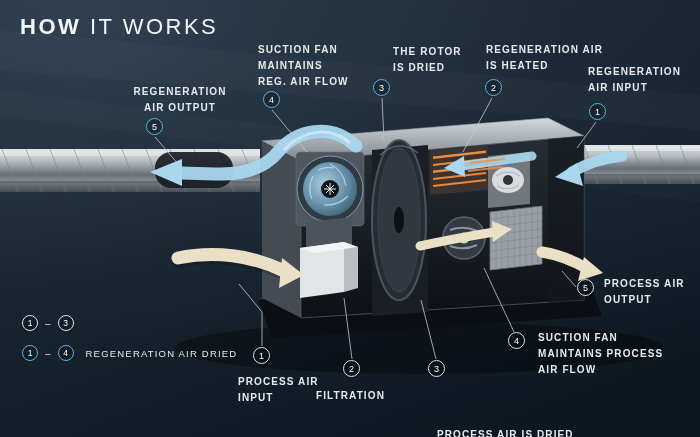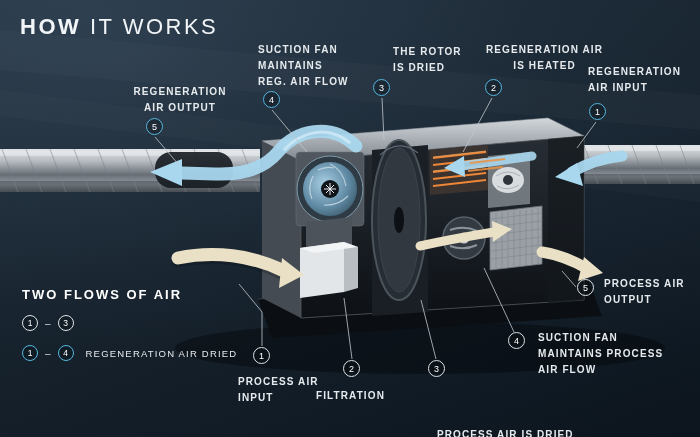--- a/index.html
+++ b/index.html
@@ -265,21 +265,21 @@
   <div class="num-circle regen" style="left:263px;top:91px;">
       <span>4</span>
     </div>
 
   <div class="callout-label" style="left:369px;top:44px;margin-left:24px;">THE ROTOR
 IS DRIED</div>
   <div class="num-circle regen" style="left:373px;top:79px;">
       <span>3</span>
     </div>
 
-  <div class="callout-label" style="left:486px;top:42px;text-align:center;">REGENERATION AIR
+  <div class="callout-label" style="left:486px;top:42px;">REGENERATION AIR
 IS HEATED</div>
   <div class="num-circle regen" style="left:485px;top:79px;">
       <span>2</span>
     </div>
 
   <div class="callout-label" style="left:588px;top:64px;">REGENERATION
 AIR INPUT</div>
   <div class="num-circle regen" style="left:589px;top:103px;">
       <span>1</span>
     </div>
@@ -307,21 +307,20 @@
   <div class="callout-label" style="left:538px;top:330px;">SUCTION FAN
 MAINTAINS PROCESS
 AIR FLOW</div>
 
   <div class="num-circle process" style="left:577px;top:279px;">
       <span>5</span>
     </div>
   <div class="callout-label" style="left:604px;top:276px;">PROCESS AIR
 OUTPUT</div>
 
-  <div class="legend-heading">TWO FLOWS OF AIR</div>
 
   <div class="legend-row" style="left:22px;top:315px;">
     <span class="num-circle process inline">
         <span>1</span>
       </span>
     <span class="legend-dash">–</span>
     <span class="num-circle process inline">
         <span>3</span>
       </span>
   </div>

